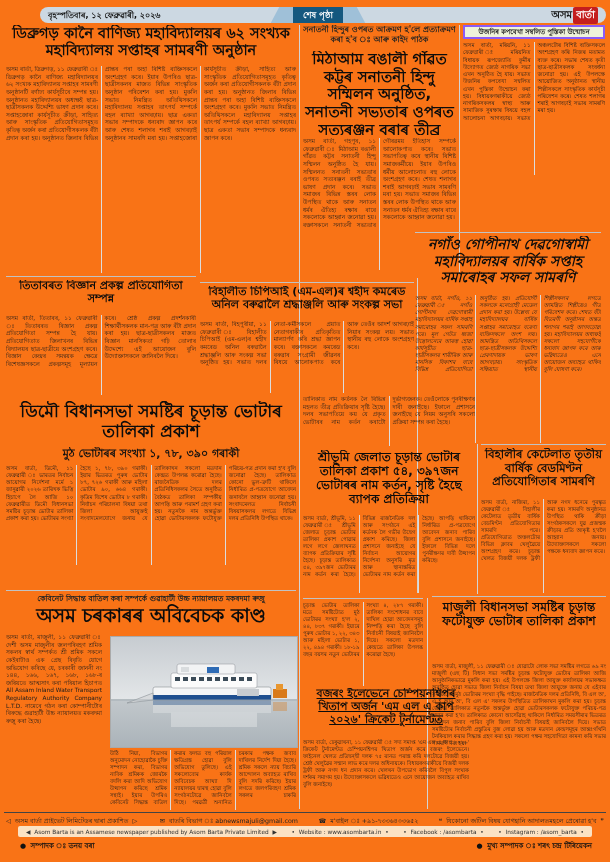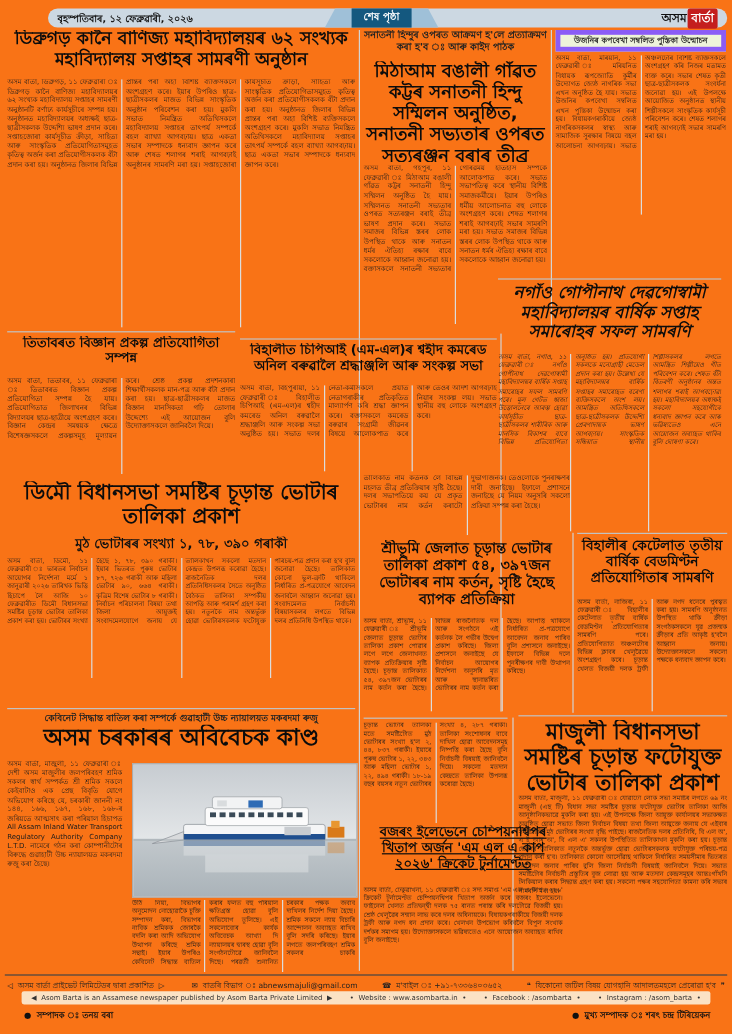--- a/index.html
+++ b/index.html
@@ -18,21 +18,21 @@
   .page-badge{position:relative;background:#14587f;color:#fff;font-size:8.5px;font-weight:bold;
               padding:2px 10px;height:12px;line-height:12px;z-index:2;}
   .masthead{display:flex;align-items:center;font-weight:bold;font-size:10px;}
   .masthead .black{color:#111;}
   .masthead .red{background:#c41e1e;color:#fff;padding:0 3px;border-radius:2px;margin-left:1px;}
 
   
   .art{position:absolute;box-sizing:border-box;}
   .hl{font-weight:bold;text-align:center;color:#0c0c0c;line-height:1.18;overflow:hidden;}
   .kick{font-weight:bold;text-align:center;color:#222;line-height:1.25;overflow:hidden;}
-  .kick-box{border:4px solid #8b5cf6;background:#eef3da;padding:1px 3px;}
+  .kick-box{border:2px solid #8b5cf6;background:#eef3da;padding:1px 3px;}
   .magenta-box{border:1.5px solid #e5007d;background:#ffe9f5;color:#d4006e;
                font-weight:bold;text-align:center;padding:2px 4px;line-height:1.3;overflow:hidden;}
   .sub{font-weight:bold;text-align:center;line-height:1.2;overflow:hidden;}
   .body-text{font-size:5.8px;line-height:1.32;text-align:justify;color:#1c1c1c;
              column-gap:7px;column-rule:1px solid #dcdcdc;overflow:hidden;
              word-break:break-word;}
   .cols2{column-count:2}.cols3{column-count:3}.cols4{column-count:4}
   .rule-top{border-top:1px solid #c2c2c2;padding-top:3px;}
   .vrule{position:absolute;width:1px;background:#d3d3d3;}
   .footer-rule{position:absolute;left:4px;top:812px;width:602px;height:1px;background:#444;}
@@ -188,21 +188,21 @@
   <div class="art rule-top" style="left:303px;top:598px;width:120px;">
     <div class="body-text cols2" style="height:84px;font-size:5.3px;">চূড়ান্ত ভোটাৰ তালিকা মতে সমষ্টিটোত মুঠ ভোটাৰৰ সংখ্যা হ'ল ২, ৪৪, ৮৩৭ গৰাকী। ইয়াৰে পুৰুষ ভোটাৰ ১, ২২, ৩৪৩ আৰু মহিলা ভোটাৰ ১, ২২, ৪৯৪ গৰাকী। ১৮-১৯ বছৰ বয়সৰ নতুন ভোটাৰৰ সংখ্যা ৪, ২৮৭ গৰাকী। তালিকা সংশোধনৰ বাবে দাখিল হোৱা আবেদনসমূহ নিষ্পত্তি কৰা হৈছে বুলি নিৰ্বাচনী বিষয়াই জানিবলৈ দিয়ে। সকলো মতদান কেন্দ্ৰতে তালিকা উপলব্ধ কৰোৱা হৈছে।</div>
   </div>
 
   <div class="art" style="left:303px;top:688px;width:166px;">
     <div class="hl" style="font-size:11px;height:48px;text-decoration:underline;">বজৰং ইলেভেনে চেম্পিয়নশ্বিপৰ খিতাপ অৰ্জন 'এম এল এ কাপ ২০২৬' ক্ৰিকেট টুৰ্নামেণ্টত</div>
     <div class="body-text" style="height:70px;margin-top:3px;font-size:5.3px;">অসম বাৰ্তা, ঢেকুৱাখনা, ১১ ফেব্ৰুৱাৰী ঃ সদ্য সমাপ্ত 'এম এল এ কাপ ২০২৬' ক্ৰিকেট টুৰ্নামেণ্টত চেম্পিয়নশ্বিপৰ খিতাপ অৰ্জন কৰে বজৰং ইলেভেনে। ফাইনেল খেলত প্ৰতিদ্বন্দ্বী দলক ৭৫ ৰানত পৰাস্ত কৰি দলটোৱে বিজয়ী হয়। শ্ৰেষ্ঠ খেলুৱৈৰ সন্মান লাভ কৰে দলৰ অধিনায়কে। বিধায়কগৰাকীয়ে বিজয়ী দলক ট্ৰফী আৰু নগদ ধন প্ৰদান কৰে। খেলখন উপভোগ কৰিবলৈ বিপুল সংখ্যক দৰ্শকৰ সমাগম হয়। উদ্যোক্তাসকলে ভৱিষ্যতেও এনে আয়োজন অব্যাহত ৰাখিব বুলি জনাইছে।</div>
   </div>
 
   <div class="art rule-top" style="left:432px;top:596px;width:174px;">
-    <div class="hl" style="font-size:18px;height:60px;">মাজুলী বিধানসভা সমষ্টিৰ চূড়ান্ত ফটোযুক্ত ভোটাৰ তালিকা প্ৰকাশ</div>
+    <div class="hl" style="font-size:12px;height:60px;">মাজুলী বিধানসভা সমষ্টিৰ চূড়ান্ত ফটোযুক্ত ভোটাৰ তালিকা প্ৰকাশ</div>
     <div class="body-text" style="height:148px;margin-top:3px;font-size:5.3px;">অসম বাৰ্তা, মাজুলী, ১১ ফেব্ৰুৱাৰী ঃ যোৱাটো লোক সভা সমষ্টিৰ লগতে ৬৯ নং মাজুলী (এছ টি) বিধান সভা সমষ্টিৰ চূড়ান্ত ফটোযুক্ত ভোটাৰ তালিকা আজি আনুষ্ঠানিকভাৱে মুকলি কৰা হয়। এই উপলক্ষে জিলা আয়ুক্ত কাৰ্যালয়ৰ সভাকক্ষত অনুষ্ঠিত হোৱা সভাত জিলা নিৰ্বাচন বিষয়া তথা জিলা আয়ুক্তে জনায় যে এইবাৰ সমষ্টিটোত মুঠ ভোটাৰৰ সংখ্যা বৃদ্ধি পাইছে। ৰাজনৈতিক দলৰ প্ৰতিনিধি, বি এল অ', এ ই আৰ অ', বি এল এ' সকলৰ উপস্থিতিত তালিকাখন মুকলি কৰা হয়। চূড়ান্ত ভোটাৰ তালিকাত নতুনকৈ অন্তৰ্ভুক্ত হোৱা ভোটাৰসকলক ফটোযুক্ত পৰিচয়-পত্ৰ প্ৰদান কৰা হ'ব। তালিকাত কোনো আসোঁৱাহ থাকিলে নিৰ্ধাৰিত সময়সীমাৰ ভিতৰত আবেদন জনাব পাৰিব বুলি জিলা নিৰ্বাচনী বিষয়াই জানিবলৈ দিয়ে। সভাত সমষ্টিটোৰ নিৰ্বাচনী প্ৰস্তুতিৰ বুজ লোৱা হয় আৰু মতদান কেন্দ্ৰসমূহৰ আন্তঃগাঁথনি টনকিয়াল কৰাৰ সিদ্ধান্ত গ্ৰহণ কৰা হয়। সকলো পক্ষৰ সহযোগিতা কামনা কৰি সভাৰ সামৰণি মৰা হয়।</div>
   </div>
 
   <div class="footer-rule"></div>
 
   <div class="f1">
     <span>
       <span class="ic">◁</span>
       <span>অসম বাৰ্তা প্ৰাইভেট লিমিটেডৰ দ্বাৰা প্ৰকাশিত</span>
       <span class="ic">▷</span>

